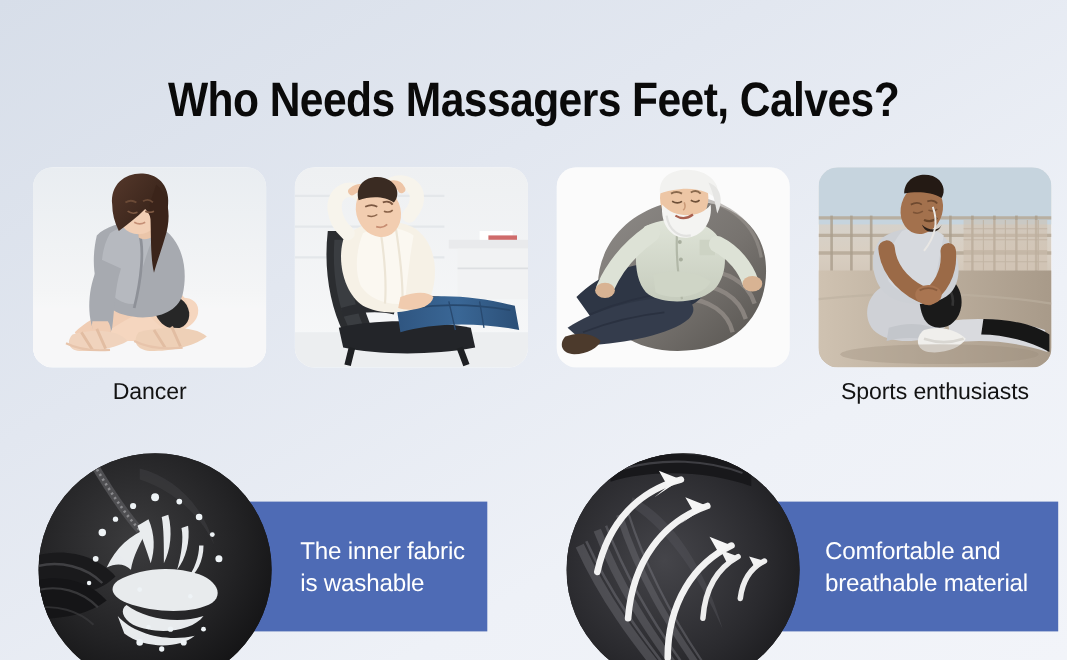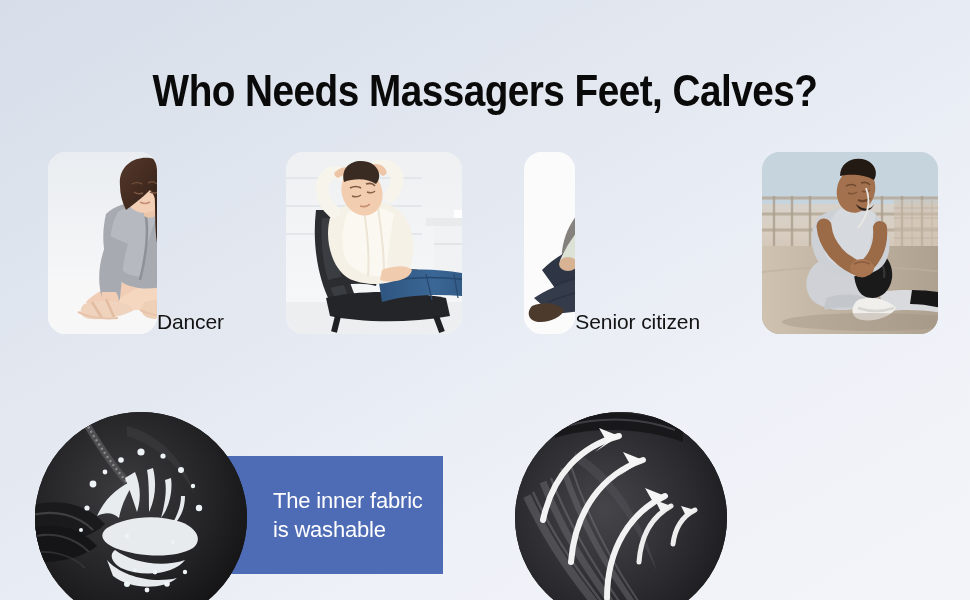--- a/index.html
+++ b/index.html
@@ -42,22 +42,22 @@
     position: absolute;
     top: 104px;
     left: 48px;
     width: 890px;
     display: flex;
     justify-content: space-between;
   }
   .persona {
     width: 176px;
     display: flex;
-    flex-direction: row;
-    align-items: flex-end;
+    flex-direction: column;
+    align-items: center;
   }
   .persona-photo {
     width: 212px;
     height: 182px;
     border-radius: 18px;
     overflow: hidden;
     position: relative;
     background: #f6f7f9;
   }
   .persona-photo svg {
@@ -292,21 +292,20 @@
           <path d="M100 44 C102 58 112 64 122 62" stroke="#e2e2e0" stroke-width="2" fill="none"></path>
 
           <path d="M104 24 q5 -3 10 0" stroke="#8a6a4e" stroke-width="1.8" fill="none"></path>
           <path d="M122 23 q5 -3 9 1" stroke="#8a6a4e" stroke-width="1.8" fill="none"></path>
           <path d="M105 31 q5 3 9 0" stroke="#6d4f38" stroke-width="1.5" fill="none"></path>
           <path d="M122 30 q5 3 8 0" stroke="#6d4f38" stroke-width="1.5" fill="none"></path>
           <path d="M108 44 q8 5 16 -1" stroke="#a9604f" stroke-width="2" fill="none"></path>
           <path d="M116 32 q2 5 -1 7" stroke="#ca9a78" stroke-width="1.4" fill="none"></path>
         </svg>
       </div>
-      <div class="persona-label">Senior citizen</div>
     </div>
 
     <div class="persona">
       <div class="persona-photo">
         <svg viewBox="0 0 212 182" preserveAspectRatio="xMidYMid slice">
           <defs>
             <linearGradient id="brdgBg" x1="0" y1="0" x2="0" y2="1">
               <stop offset="0" stop-color="#cfd7dd"></stop>
               <stop offset="0.42" stop-color="#d9cfc2"></stop>
               <stop offset="1" stop-color="#b9aa99"></stop>
@@ -377,20 +376,21 @@
           <path d="M99 31 q6 -2 9 2" stroke="#6f4a30" stroke-width="1.6" fill="none"></path>
           <path d="M86 41 q5 2 9 -1" stroke="#7d5437" stroke-width="1.4" fill="none"></path>
           <path d="M100 39 q5 2 8 -1" stroke="#7d5437" stroke-width="1.4" fill="none"></path>
           <path d="M96 48 q7 3 12 -2" stroke="#6a4529" stroke-width="2" fill="none"></path>
 
           <path d="M104 36 C110 52 104 66 96 76" stroke="#e9e7e4" stroke-width="1.8" fill="none"></path>
 
           <ellipse cx="110" cy="170" rx="90" ry="9" fill="#9b8d7c" opacity="0.35"></ellipse>
         </svg>
       </div>
+      <div class="persona-label">Sports enthusiasts</div>
     </div>
 
   </div>
 
   <div class="feature feature-left">
     <div class="feature-banner">
       <div class="feature-text">The inner fabric
 is washable</div>
     </div>
     <div class="feature-circle">
@@ -444,20 +444,24 @@
           <circle cx="100" cy="158" r="2"></circle>
             <circle cx="120" cy="160" r="2.4"></circle>
           <circle cx="138" cy="130" r="2"></circle>
             <circle cx="92" cy="124" r="2.2"></circle>
         </g>
       </svg>
     </div>
   </div>
 
   <div class="feature feature-right">
+    <div class="feature-banner">
+      <div class="feature-text">Comfortable and
+breathable material</div>
+    </div>
     <div class="feature-circle">
       <svg viewBox="0 0 212 212" preserveAspectRatio="xMidYMid slice">
         <defs>
           <radialGradient id="fabR" cx="0.42" cy="0.46" r="0.8">
             <stop offset="0" stop-color="#45454a"></stop>
             <stop offset="0.55" stop-color="#2a2a2e"></stop>
             <stop offset="1" stop-color="#101012"></stop>
           </radialGradient>
         </defs>
         <rect width="212" height="212" fill="url(#fabR)"></rect>

